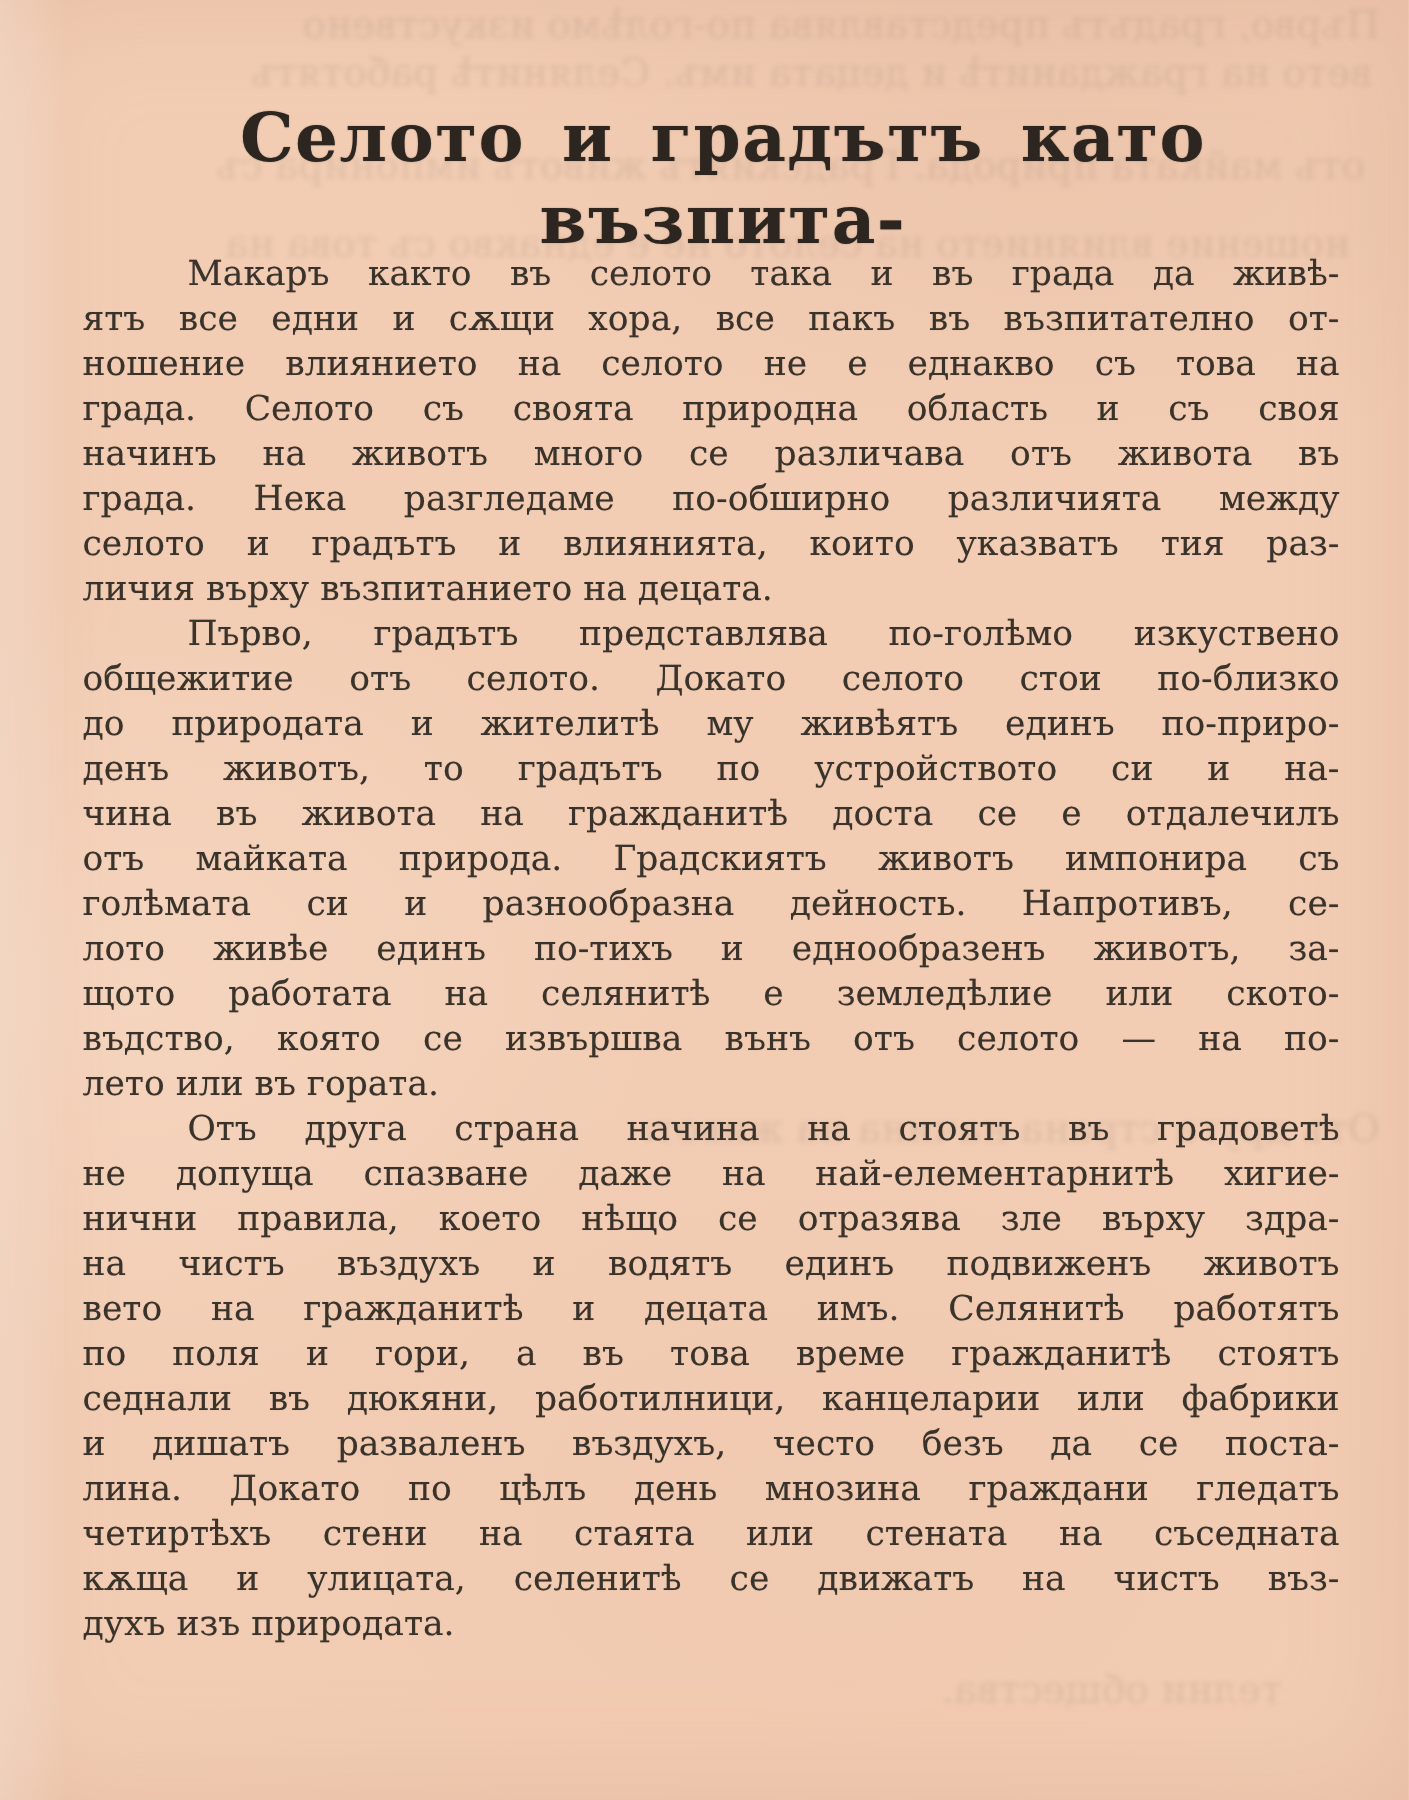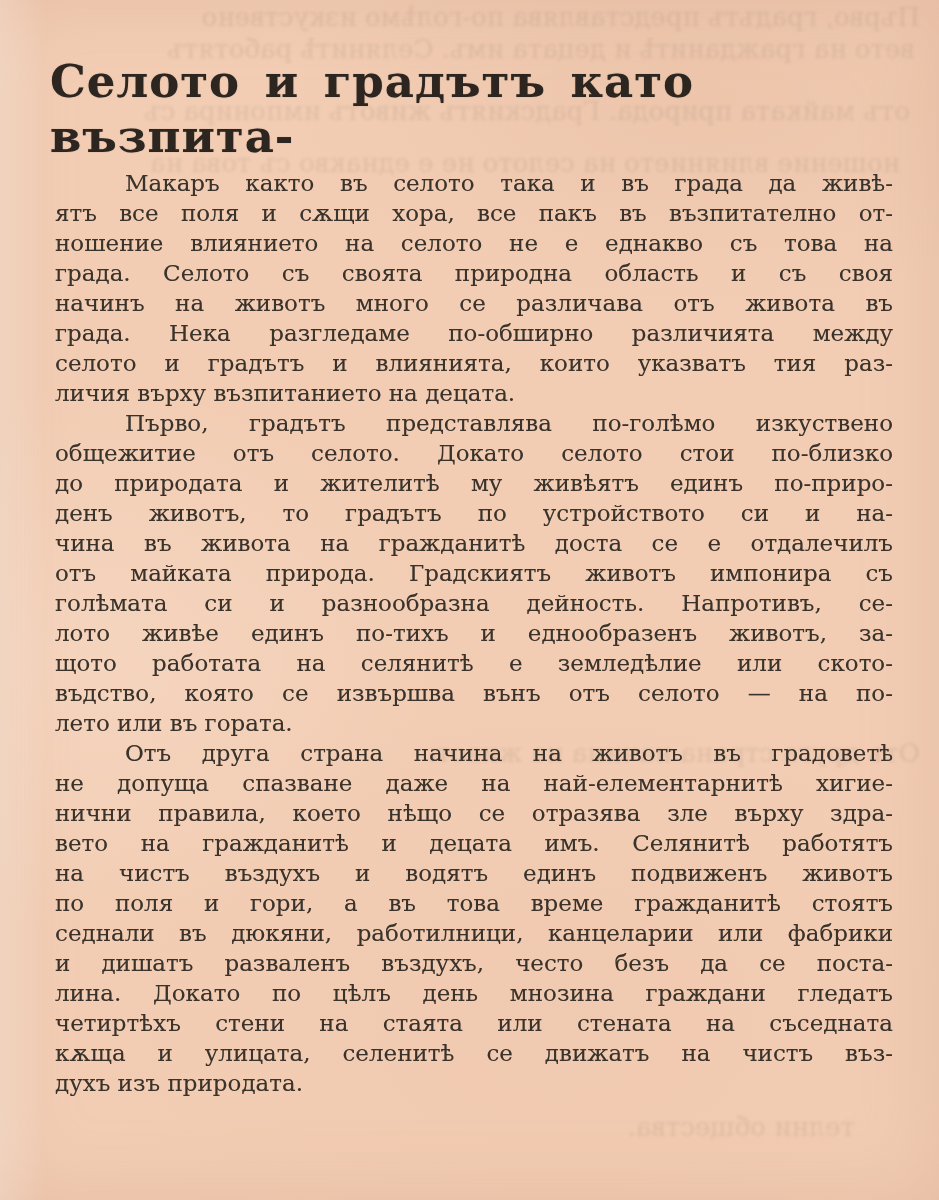--- a/index.html
+++ b/index.html
@@ -32,21 +32,22 @@
     font-size: 26px;
     white-space: nowrap;
     overflow: hidden;
     pointer-events: none;
   }
   .title {
     position: absolute;
     top: 54px;
     left: 50px;
     width: 844px;
-    margin: 0;
+    margin: 10px;
+    text-align: center;
     font-size: 45px;
     line-height: 55px;
     font-weight: bold;
     letter-spacing: 1px;
     word-spacing: 8px;
     color: #2d2620;
     text-shadow: 0 0 1px rgba(45,38,32,0.4);
   }
   .title .title-line { display: block; }
   .body-text {
@@ -83,21 +84,21 @@
     <div class="ghost" style="left:600px; top:1112px; width:255px;">телни общества.</div>
   </div>
 
   <h1 class="title">
     <span class="title-line">Селото и градътъ като възпита-</span>
   </h1>
 
   <div class="body-text">
       <div class="para">
         <div class="line first">Макаръ както въ селото така и въ града да живѣ-</div>
-        <div class="line">ятъ все поля и сѫщи хора, все пакъ въ възпитателно от-</div>
+        <div class="line">ятъ все едни и сѫщи хора, все пакъ въ възпитателно от-</div>
         <div class="line">ношение влиянието на селото не е еднакво съ това на</div>
         <div class="line">града. Селото съ своята природна область и съ своя</div>
         <div class="line">начинъ на животъ много се различава отъ живота въ</div>
         <div class="line">града. Нека разгледаме по-обширно различията между</div>
         <div class="line">селото и градътъ и влиянията, които указватъ тия раз-</div>
         <div class="line last">личия върху възпитанието на децата.</div>
       </div>
       <div class="para">
         <div class="line first">Първо, градътъ представлява по-голѣмо изкуствено</div>
         <div class="line">общежитие отъ селото. Докато селото стои по-близко</div>
@@ -105,25 +106,25 @@
         <div class="line">денъ животъ, то градътъ по устройството си и на-</div>
         <div class="line">чина въ живота на гражданитѣ доста се е отдалечилъ</div>
         <div class="line">отъ майката природа. Градскиятъ животъ импонира съ</div>
         <div class="line">голѣмата си и разнообразна дейность. Напротивъ, се-</div>
         <div class="line">лото живѣе единъ по-тихъ и еднообразенъ животъ, за-</div>
         <div class="line">щото работата на селянитѣ е земледѣлие или ското-</div>
         <div class="line">въдство, която се извършва вънъ отъ селото — на по-</div>
         <div class="line last">лето или въ гората.</div>
       </div>
       <div class="para">
-        <div class="line first">Отъ друга страна начина на животъ въ градоветѣ</div>
+        <div class="line first">Отъ друга страна начина на стоятъ въ градоветѣ</div>
         <div class="line">не допуща спазване даже на най-елементарнитѣ хигие-</div>
         <div class="line">нични правила, което нѣщо се отразява зле върху здра-</div>
+        <div class="line">на чистъ въздухъ и водятъ единъ подвиженъ животъ</div>
         <div class="line">вето на гражданитѣ и децата имъ. Селянитѣ работятъ</div>
-        <div class="line">на чистъ въздухъ и водятъ единъ подвиженъ животъ</div>
         <div class="line">по поля и гори, а въ това време гражданитѣ стоятъ</div>
         <div class="line">седнали въ дюкяни, работилници, канцеларии или фабрики</div>
         <div class="line">и дишатъ разваленъ въздухъ, често безъ да се поста-</div>
         <div class="line">лина. Докато по цѣлъ день мнозина граждани гледатъ</div>
         <div class="line">четиртѣхъ стени на стаята или стената на съседната</div>
         <div class="line">кѫща и улицата, селенитѣ се движатъ на чистъ въз-</div>
         <div class="line last">духъ изъ природата.</div>
       </div>
     </div>
 

